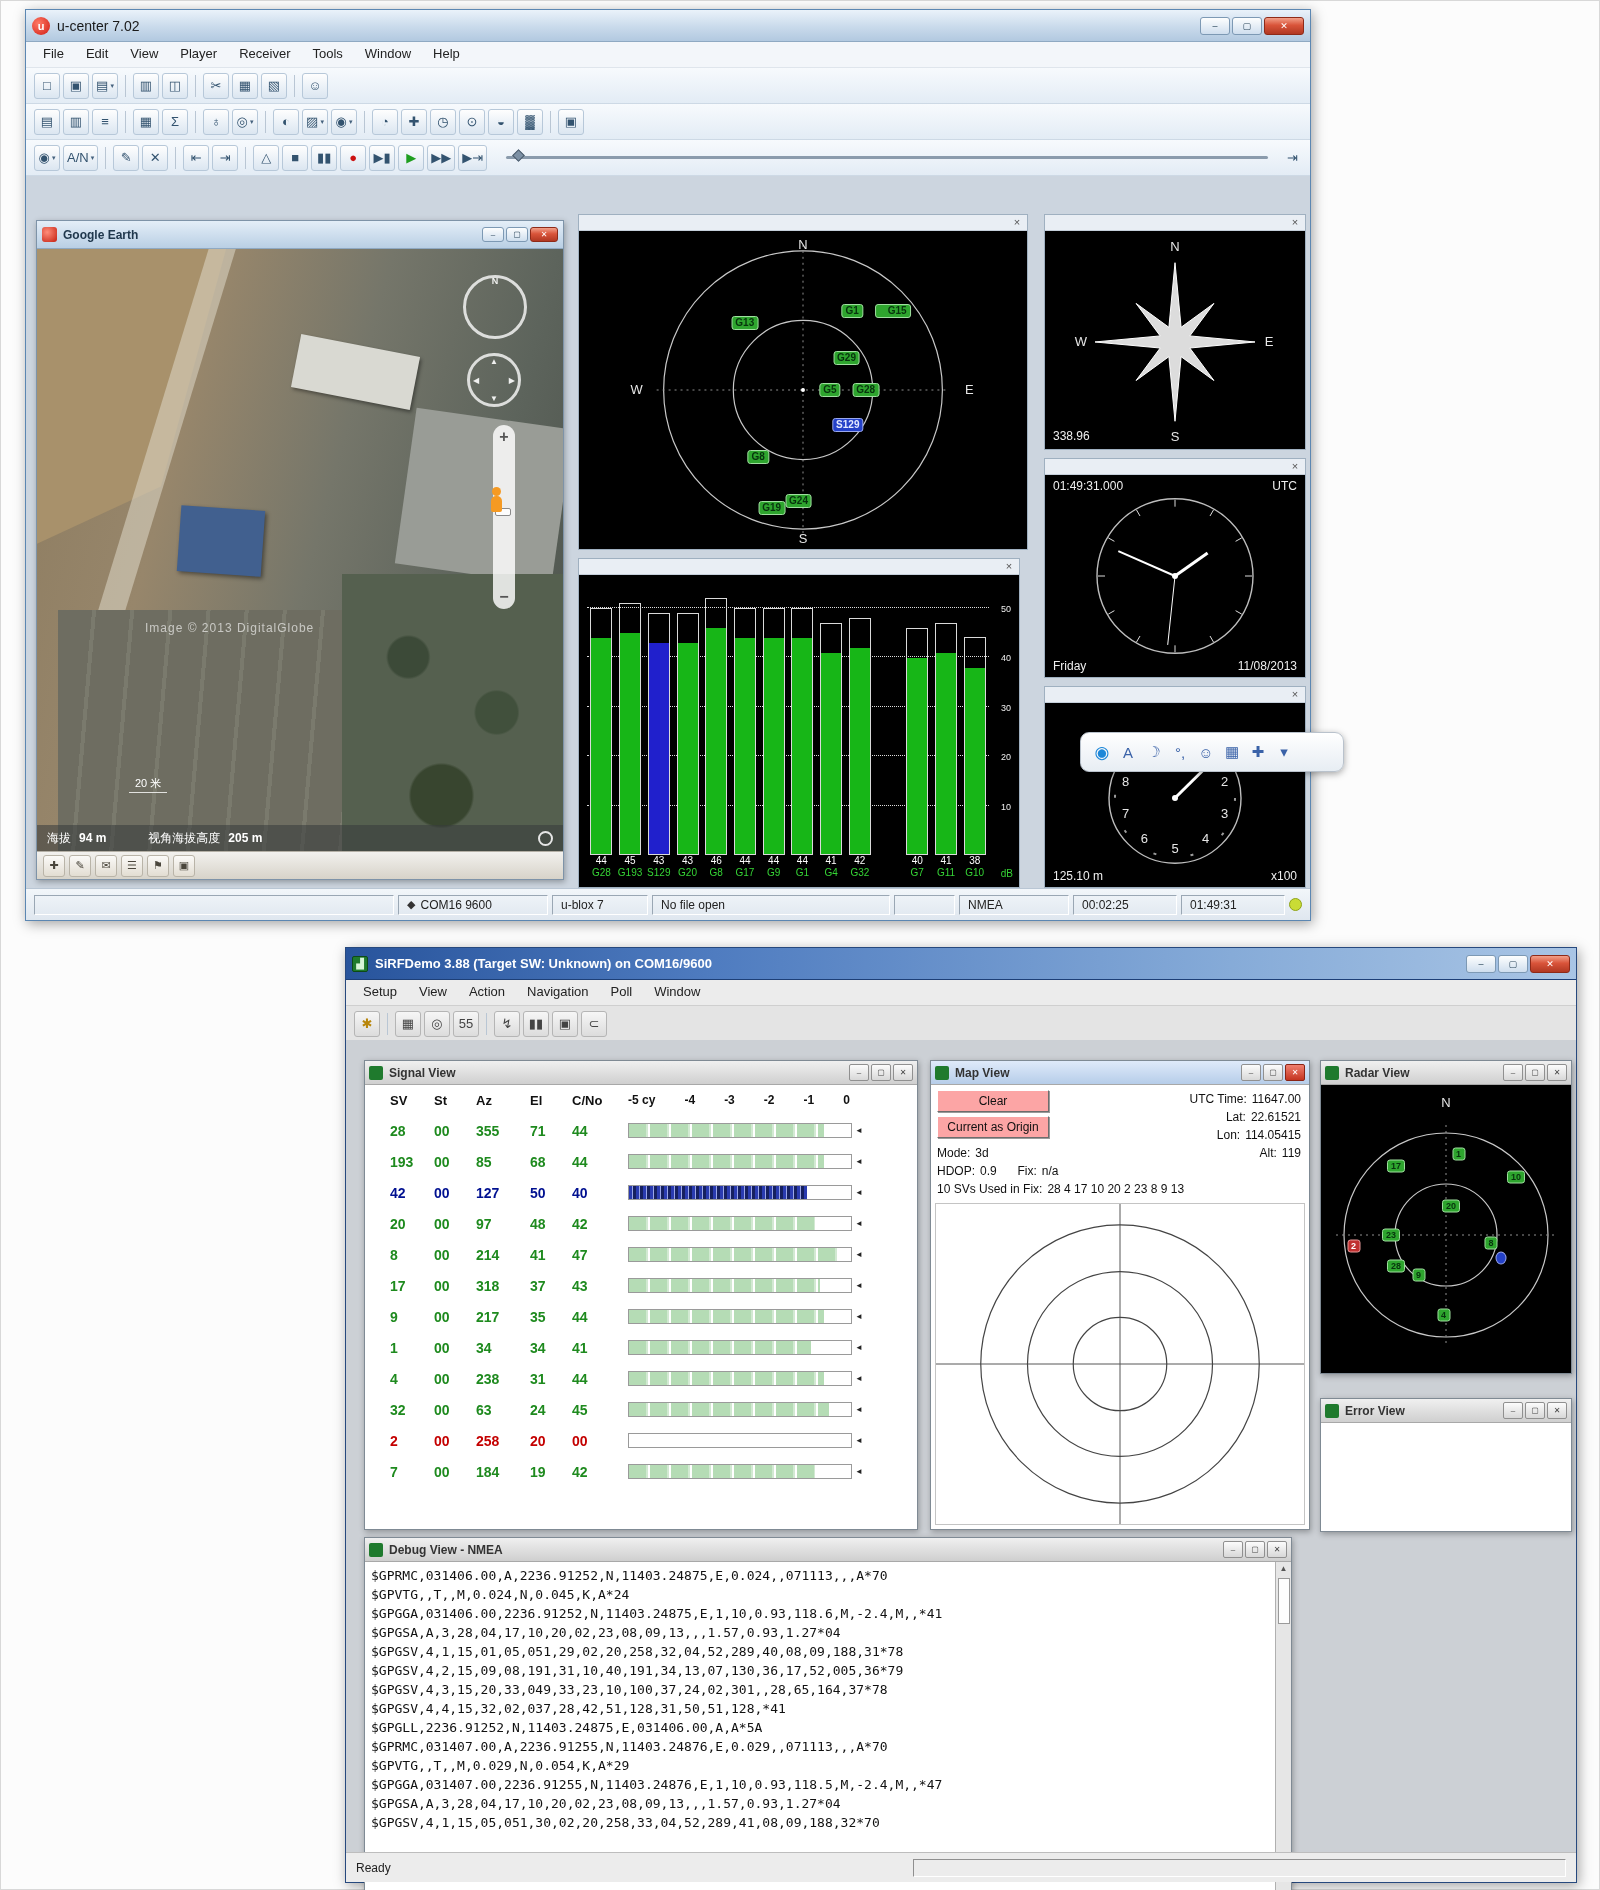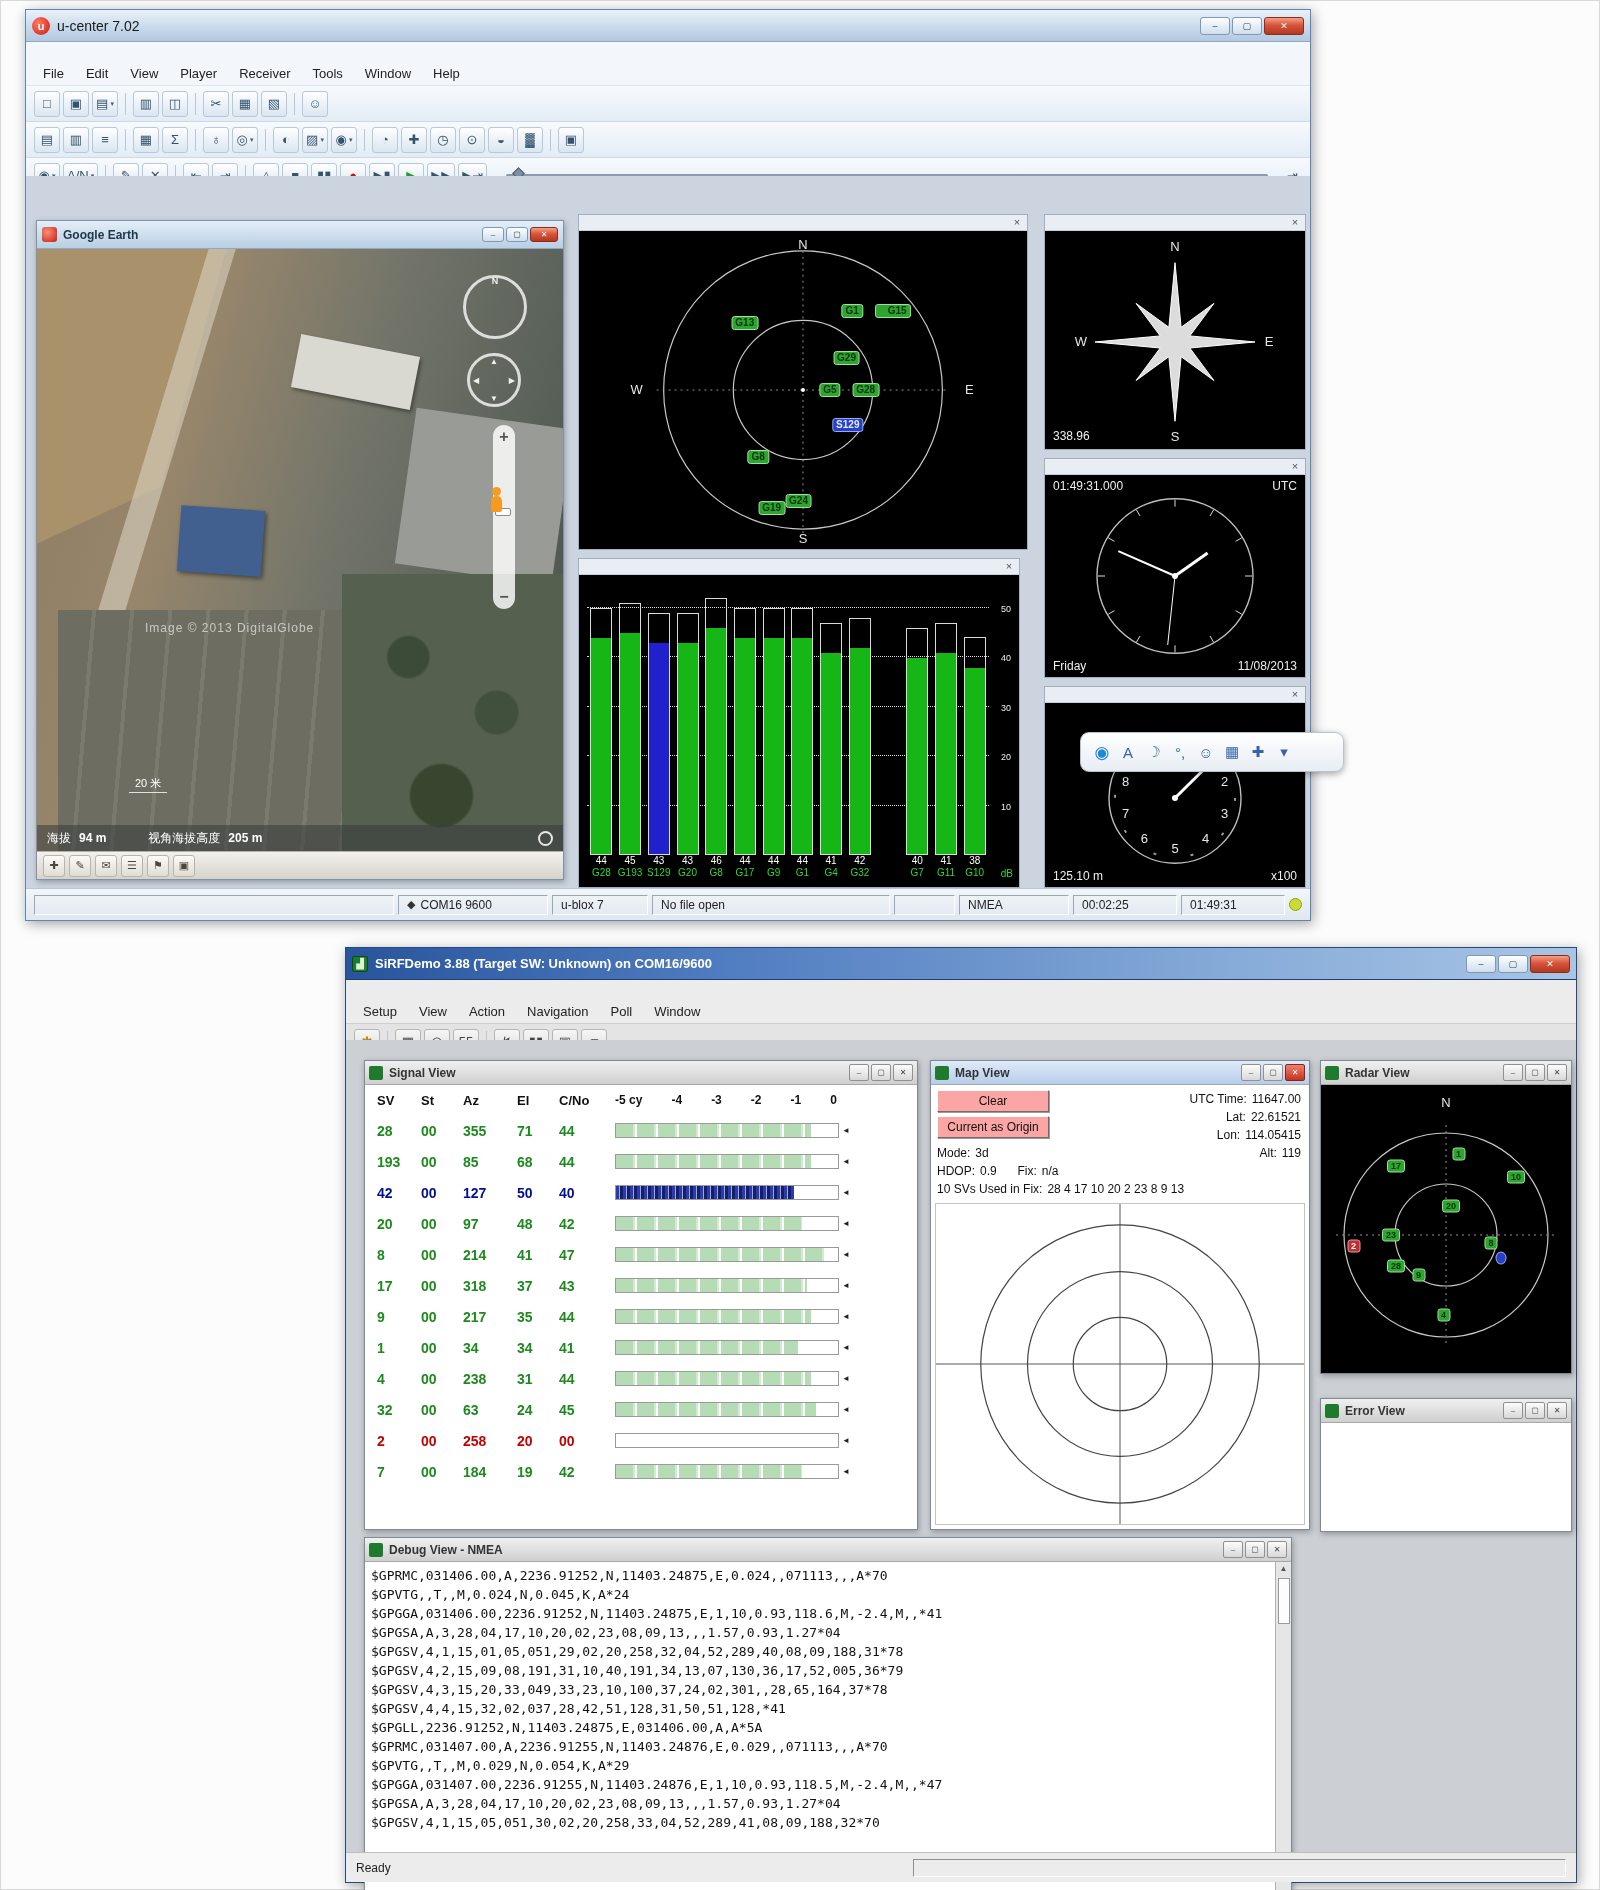--- a/index.html
+++ b/index.html
@@ -7,21 +7,21 @@
 #stage{position:relative;width:1600px;height:1890px;background:#fcfcfc;border:1px solid #d8d8d8}
 .window{position:absolute;border:1px solid #5c87b2;box-shadow:2px 3px 12px rgba(0,0,0,.35);background:#dde6ef}
 .titlebar{height:32px;display:flex;align-items:center;padding:0 6px;background:linear-gradient(#eaf2fa,#c9daeb 55%,#b2c9e0);border-bottom:1px solid #8fa9c2}
 .titlebar .title{font-size:14px;color:#1a1a1a;margin-left:7px;flex:1;white-space:nowrap;overflow:hidden}
 .ulogo{width:18px;height:18px;border-radius:50%;background:radial-gradient(circle at 35% 35%,#ff7a66,#cf1a12);color:#fff;font-size:11px;font-weight:bold;display:flex;align-items:center;justify-content:center;flex:0 0 auto}
 .winbtns{display:flex;gap:2px;align-items:center}
 .wbtn{width:30px;height:18px;display:flex;align-items:center;justify-content:center;font-size:9px;color:#274257;background:linear-gradient(#fdfefe,#cfdeee);border:1px solid #7d99b4;border-radius:3px;cursor:default}
 .wbtn.close{background:linear-gradient(#f2a089,#d9543a 45%,#b13822);color:#fff;border-color:#8e2a18;width:40px}
 .wbtn.sm{width:22px;height:15px;font-size:8px}
 .wbtn.sm.close{width:28px}
-.menubar{height:44px;background:#f3f6fa;display:flex;align-items:flex-end;padding-left:6px;border-bottom:1px solid #dfe5ec}
+.menubar{height:26px;background:#f3f6fa;display:flex;align-items:flex-start;padding-left:6px;border-bottom:1px solid #dfe5ec}
 .mitem{padding:4px 11px;font-size:13px;color:#222;cursor:default}
 .toolbar{height:36px;display:flex;align-items:center;gap:3px;padding:0 8px;background:linear-gradient(#f7fafd,#e3ecf5);border-bottom:1px solid #cdd9e5}
 .tb-host{display:flex;align-items:center;gap:3px}
 .ticon{min-width:26px;height:26px;display:flex;align-items:center;justify-content:center;background:linear-gradient(#fefefe,#dbe6f1);border:1px solid #b7c8d9;border-radius:3px;font-size:13px;color:#33536f;padding:0 3px;cursor:default}
 .tsep{width:1px;height:22px;background:#b9c6d4;margin:0 4px}
 .tcaret{font-size:7px;margin-left:2px;color:#44617d}
 .pslider{flex:1;height:3px;background:#8a9bac;position:relative;margin:0 16px;border-radius:2px}
 .ps-handle{position:absolute;left:1%;top:-5px;width:9px;height:9px;background:#7c90a4;border:1px solid #4a5a6a;transform:rotate(45deg)}
 .ps-end{font-size:13px;color:#33536f;margin-right:4px}
 .client{position:absolute;left:0;right:0;top:166px;bottom:32px;background:#ccd5df}
@@ -90,21 +90,21 @@
 .mdi{position:absolute;left:0;right:0;top:92px;bottom:30px;background:#ccd0d5}
 .child{position:absolute;border:1px solid #7f8a94;background:#fff;box-shadow:1px 2px 6px rgba(0,0,0,.3);display:flex;flex-direction:column}
 .child-tb{height:24px;background:linear-gradient(#f0f0f0,#cfcfcf);display:flex;align-items:center;padding:0 4px;border-bottom:1px solid #a8a8a8;flex:0 0 auto}
 .child-tb.active{background:linear-gradient(#dfeafa,#b6cde9)}
 .cicon{width:14px;height:14px;background:#1f7a2d;border-radius:2px;margin-right:6px;flex:0 0 auto}
 .child-title{flex:1;font-size:12px;font-weight:bold;color:#333;white-space:nowrap;overflow:hidden}
 .cbtn{width:20px;height:17px;border:1px solid #909090;background:linear-gradient(#fcfcfc,#d8d8d8);font-size:8px;display:flex;align-items:center;justify-content:center;margin-left:2px;color:#444;border-radius:2px}
 .cbtn.close-red{background:linear-gradient(#f08070,#c43420);color:#fff;border-color:#8a2415}
 .child-body{flex:1;position:relative;background:#fff;overflow:hidden}
 
-.sig-head,.sig-row{display:grid;grid-template-columns:44px 42px 54px 42px 56px 224px 16px;align-items:center;height:31px;padding-left:12px}
+.sig-head,.sig-row{display:grid;grid-template-columns:44px 42px 54px 42px 56px 224px 16px;align-items:center;height:31px;padding-left:25px}
 .sig-head{height:30px;font-weight:bold;color:#111;font-size:13px}
 .sig-cell{font-size:14px;font-weight:bold}
 .row-green .sig-cell{color:#1e8a1e}
 .row-navy .sig-cell{color:#001090}
 .row-red .sig-cell{color:#c40000}
 .sig-scale{width:224px;display:flex;justify-content:space-between;font-size:12px;font-weight:bold;color:#111;padding-right:2px}
 .sig-bar{height:15px;border:1px solid #9a9a9a;background:#fff;position:relative;width:224px}
 .sig-fill{height:100%;background:repeating-linear-gradient(90deg,#b5dcb5 0 17px,#d2e9d2 17px 19px,#ffffff 19px 21px)}
 .fill-navy{background:repeating-linear-gradient(90deg,#2a3bb0 0 3px,#9aa6e8 3px 4px,#16205f 4px 7px)}
 .sig-marker{font-size:8px;color:#222;padding-left:3px}

